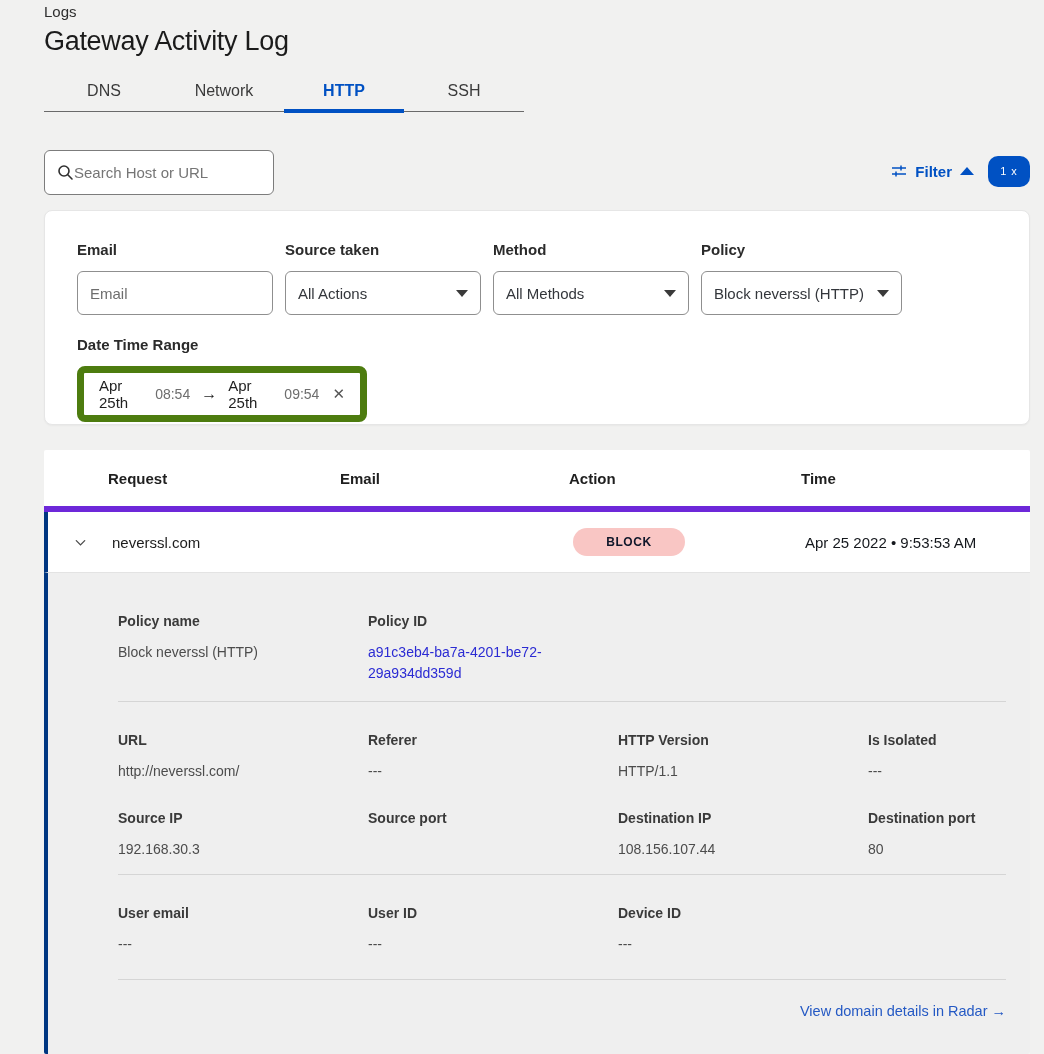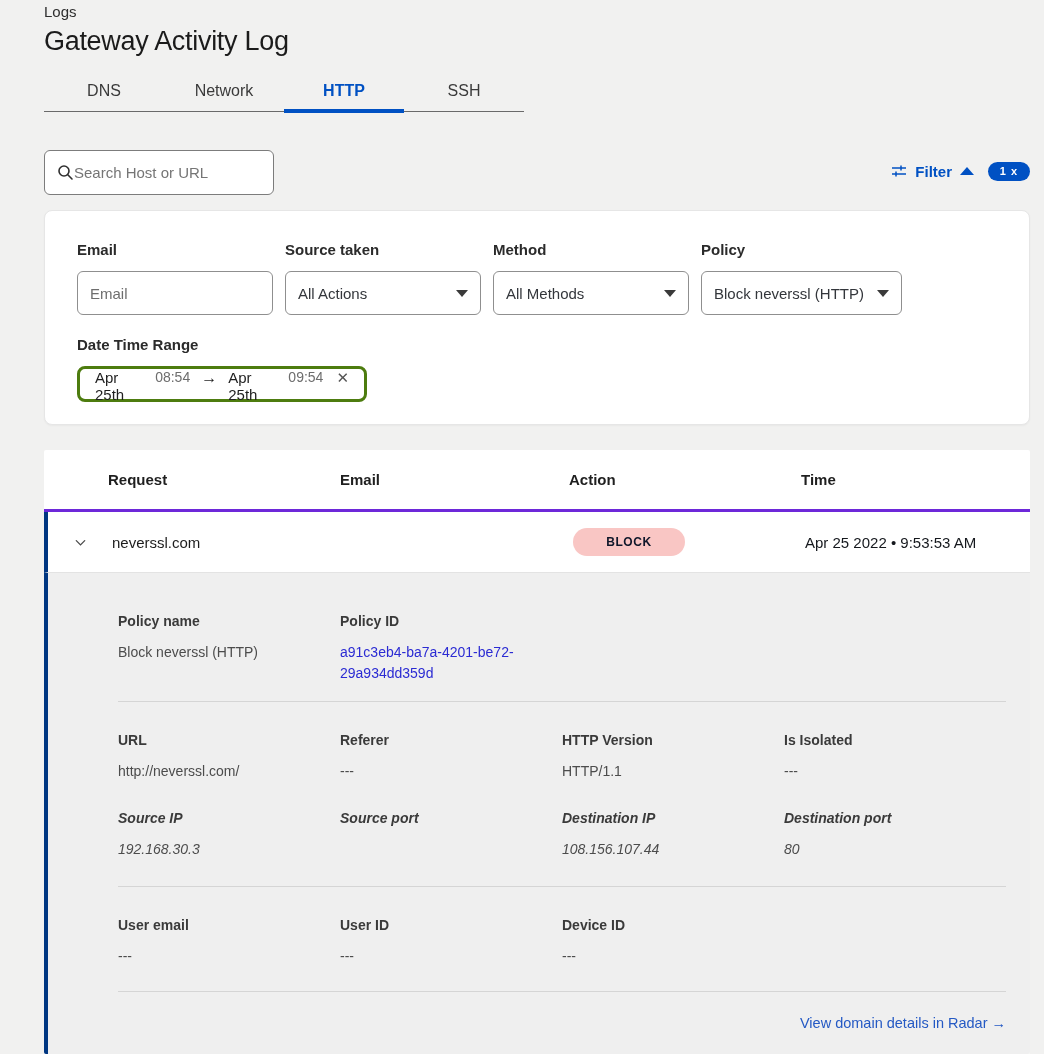--- a/index.html
+++ b/index.html
@@ -44,22 +44,22 @@
   .filter-controls {
     position:absolute; right:14px; top:159px; height:24px;
     display:flex; align-items:center; gap:8px; cursor:pointer;
   }
   .filter-label { color:#0051c3; font-size:15px; font-weight:700; }
   .caret-up {
     width:0; height:0; border-left:7px solid transparent;
     border-right:7px solid transparent; border-bottom:8px solid #0051c3;
   }
   .count-badge {
-    min-width:42px; height:19px; margin-left:6px; background:#0051c3;
-    color:#fff; font-size:11px; font-weight:700; border-radius:10px;
+    min-width:42px; height:31px; margin-left:6px; background:#0051c3;
+    color:#fff; font-size:11px; font-weight:400; border-radius:10px;
     display:flex; align-items:center; justify-content:center; letter-spacing:1px;
   }
   
   .filter-panel {
     position:absolute; left:44px; top:210px; width:986px; height:215px;
     background:#fff; border:1px solid #e6e6e6; border-radius:8px;
     box-shadow:0 1px 2px rgba(0,0,0,0.04); padding:30px 32px;
   }
   .frow { display:flex; gap:12px; }
   .ffield .flab {
@@ -75,64 +75,64 @@
   }
   .control.text-input input::placeholder { color:#6e6e6e; }
   .select { justify-content:space-between; cursor:pointer; }
   .caret-down {
     width:0; height:0; border-left:6px solid transparent;
     border-right:6px solid transparent; border-top:7px solid #3a3a3a;
   }
   .w196 { width:196px; } .w200 { width:201px; }
   .daterange-label { margin-top:21px; }
   .daterange {
-    width:290px; height:36px; border:3px solid #4d7c0f; border-radius:8px;
-    display:flex; gap:11px; padding:0 15px;
+    width:290px; height:56px; border:7px solid #4d7c0f; border-radius:8px;
+    display:flex; align-items:center; gap:11px; padding:0 15px;
     margin-top:13px; cursor:pointer; background:#fff;
   }
   .dr-date { font-size:15px; color:#1f1f1f; }
   .dr-time { font-size:14px; color:#6d6d6d; }
   .dr-arrow { font-size:16px; color:#1f1f1f; }
   .dr-clear { font-size:15px; color:#555; margin-left:2px; cursor:pointer; }
   
   .table-card {
     position:absolute; left:44px; top:450px; width:986px; height:604px;
     background:#fff; border-radius:2px; overflow:hidden;
   }
   .grid-cols {
     display:grid; grid-template-columns:64px 232px 229px 232px 1fr;
     align-items:center;
   }
-  .thead { height:62px; border-bottom:3px solid #6d28d9; }
+  .thead { height:62px; border-bottom:6px solid #6d28d9; }
   .thead .th { font-size:15px; font-weight:700; color:#1f1f1f; }
   .trow {
     height:61px; border-left:4px solid #003681; border-bottom:1px solid #e3e3e3;
     cursor:pointer; background:#fff;
   }
   .chev-cell { display:flex; justify-content:center; align-items:center; }
   .req { font-size:15px; color:#1d1d1d; }
   .block-badge {
     display:inline-flex; width:112px; height:28px; border-radius:14px;
     background:#f9c6c4; color:#0f172a; font-size:12px; font-weight:700;
     letter-spacing:0.6px; align-items:center; justify-content:center;
   }
   .time-cell { font-size:15px; color:#15181d; }
   
   .expanded {
     background:#efefef; border-left:4px solid #003681;
     height:541px; padding:40px 24px 0 70px;
   }
-  .dgrid { display:grid; grid-template-columns:222px 222px 222px 1fr; }
+  .dgrid { display:grid; grid-template-columns:222px 222px 222px 1fr;gap:28px; }
   .dfield .dlab { font-size:14px; font-weight:700; color:#3a3a3a; margin-bottom:13px; }
   .dfield .dval { font-size:14px; color:#4c4c4c; line-height:21px; }
   .dval.link { color:#2b2bd3; cursor:pointer; max-width:195px; overflow-wrap:break-word; }
   .divider { border-top:1px solid #d5d5d5; }
   .sec-a { margin-bottom:17px; }
   .sec-url { margin-top:30px; }
-  .sec-net { margin-top:28px; margin-bottom:26px;font-style:italic; }
+  .sec-net { margin-top:28px; margin-bottom:14px; }
   .sec-user { margin-top:30px; margin-bottom:24px; }
   .radar-row { margin-top:22px; text-align:right; }
   .radar-link { font-size:14.5px; color:#2459c4; cursor:pointer; text-decoration:none; }
   .icon-svg { display:block; }
 </style>
 </head>
 <body>
 
 <div class="breadcrumb">Logs</div>
 <h1 class="title">Gateway Activity Log</h1>

